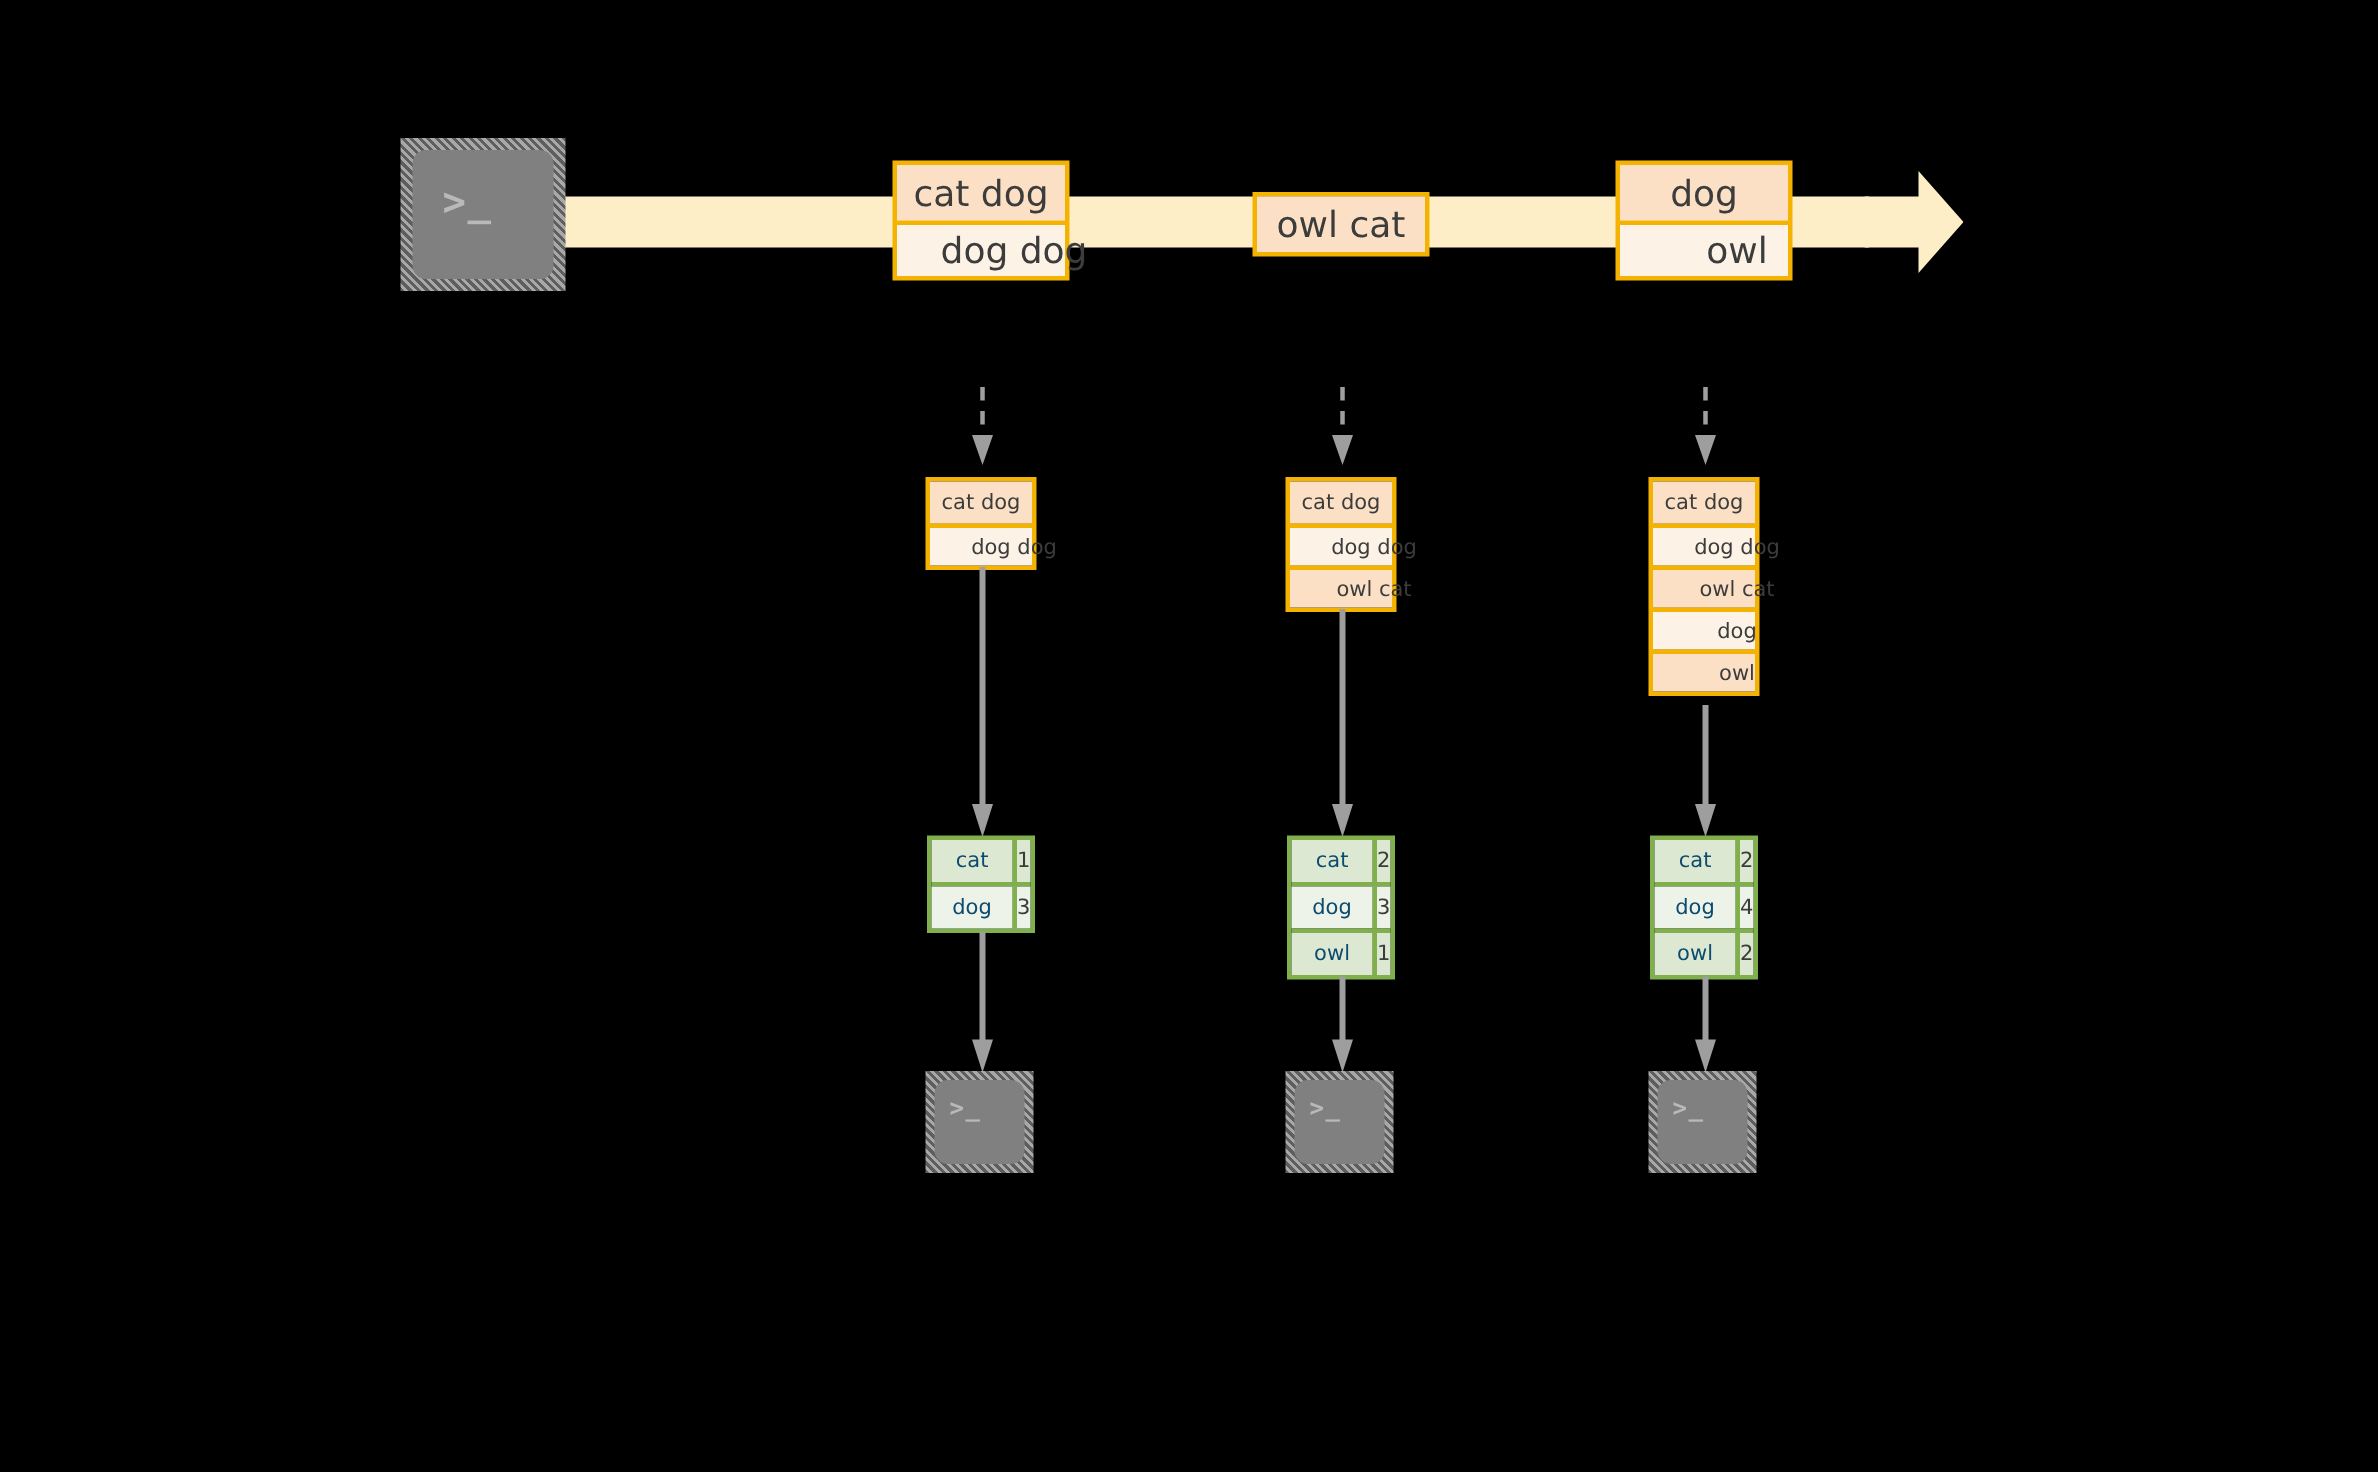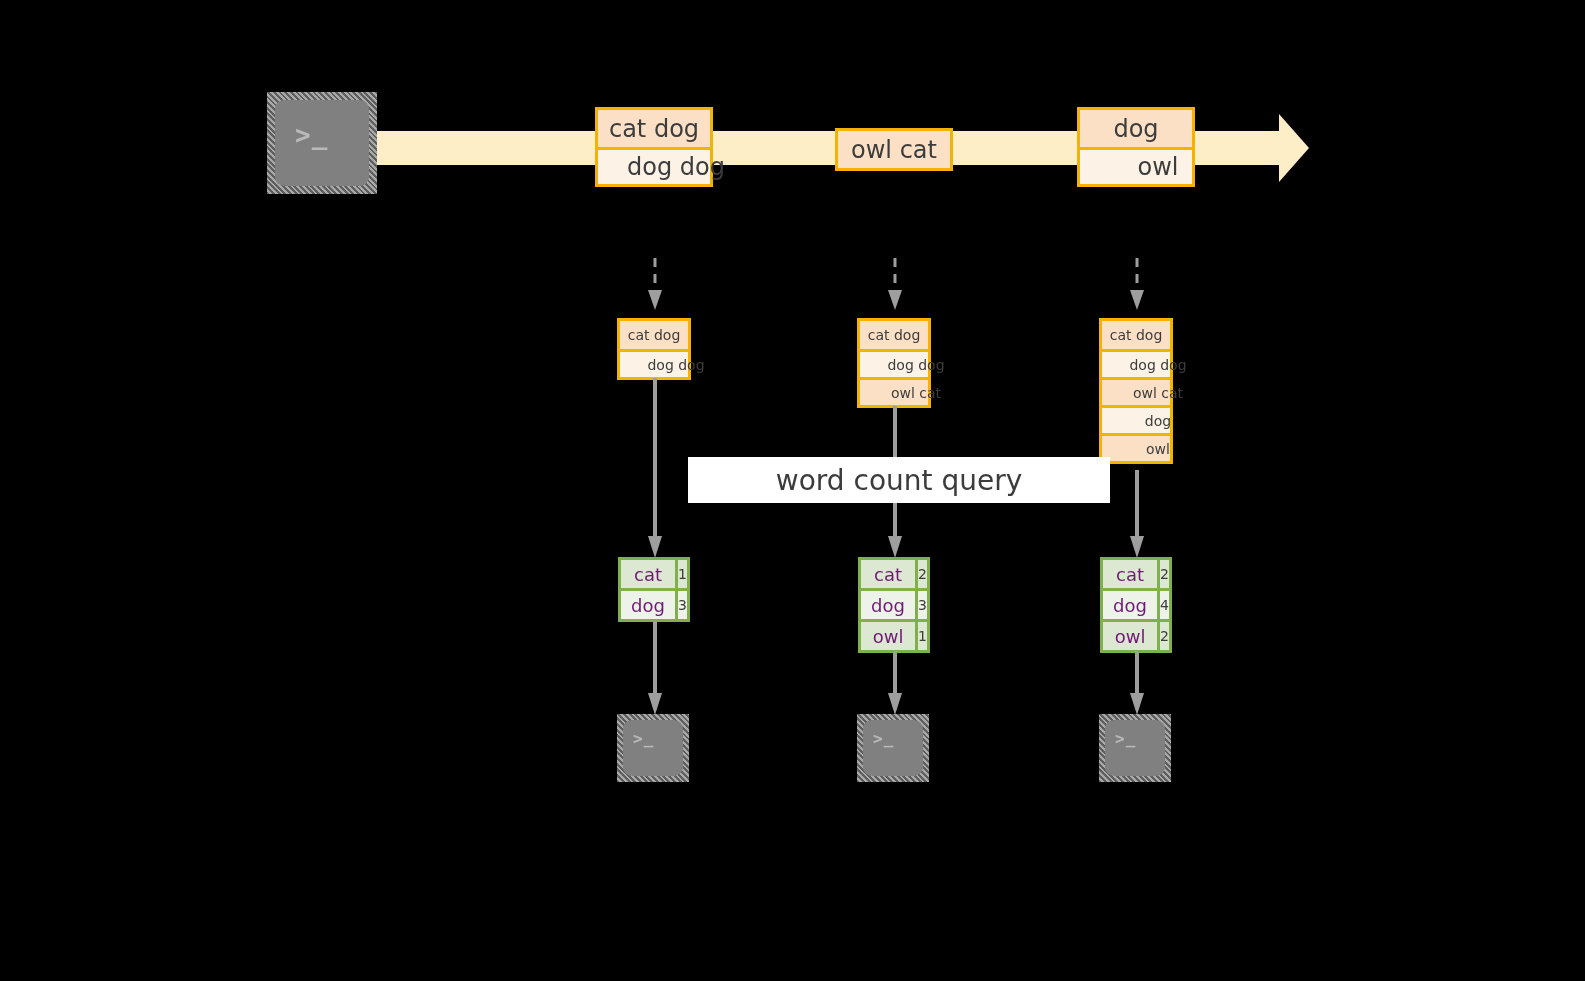--- a/index.html
+++ b/index.html
@@ -73,21 +73,21 @@
 
   
   .tbl{
     position:absolute;border:3px solid #7fb04c;box-sizing:border-box;
     display:flex;flex-direction:column;width:72px;
   }
   .tbl .trow{display:flex;height:28px;}
   .tbl .trow + .trow{border-top:3px solid #7fb04c;}
   .tbl .tc-word{
     width:67px;display:flex;align-items:center;justify-content:center;
-    font-size:18px;color:#701a75;box-sizing:border-box;
+    font-size:14px;color:#0c4a6e;box-sizing:border-box;
   }
   .tbl .tc-num{
     flex:1;display:flex;align-items:center;justify-content:center;
     font-size:14px;color:#3c3c3c;box-sizing:border-box;
     border-left:3px solid #7fb04c;
   }
   .g-a{background:#dde8d2;}
   .g-b{background:#eef3ea;}
   .tbl1{left:618px;top:557px;}
   .tbl2{left:858px;top:557px;}
@@ -186,23 +186,20 @@
       <polygon points="0,130 14,130 7,152" fill="#9e9e9e"></polygon>
     </svg>
   </div>
   <div class="conn" style="left:1130px;top:470px;">
     <svg width="14" height="90" viewBox="0 0 14 90">
       <line x1="7" y1="0" x2="7" y2="68" stroke="#9e9e9e" stroke-width="4"></line>
       <polygon points="0,66 14,66 7,88" fill="#9e9e9e"></polygon>
     </svg>
   </div>
 
-  <div class="banner">
-    <span>word count query</span>
-  </div>
 
   <div class="tbl tbl1">
     <div class="trow">
       <div class="tc-word g-a">cat</div>
       <div class="tc-num g-a">1</div>
     </div>
     <div class="trow">
       <div class="tc-word g-b">dog</div>
       <div class="tc-num g-b">3</div>
     </div>

